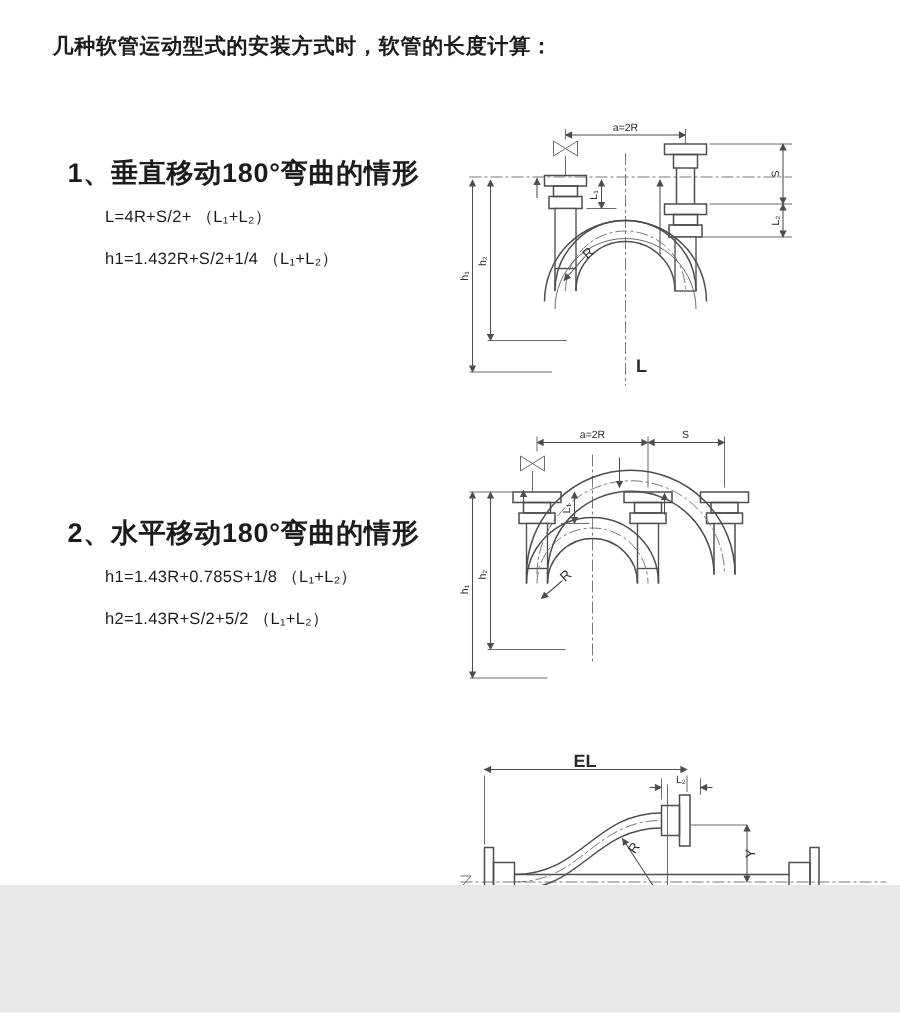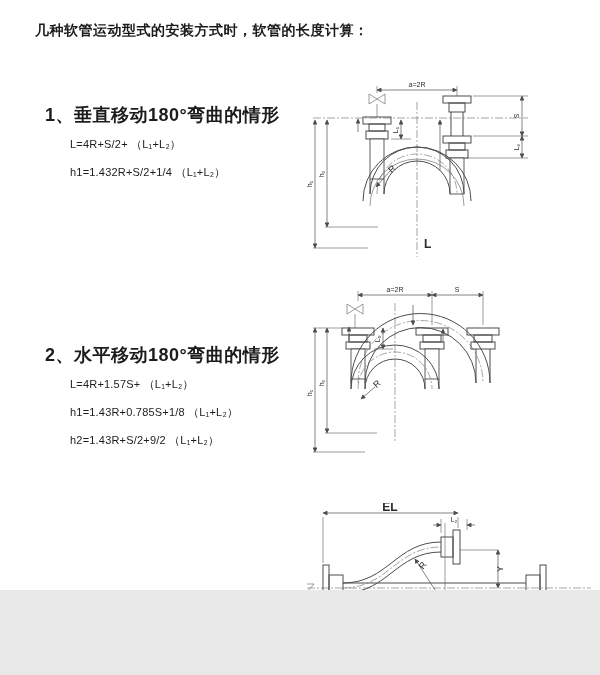--- a/index.html
+++ b/index.html
@@ -141,23 +141,22 @@
     <g>
       <line class="dm" x1="84" y1="95" x2="70" y2="111" marker-end="url(#ar1)"></line>
       <text x="88" y="95" font-size="9" transform="rotate(-42 88 95)" text-anchor="middle">R</text>
     </g>
 
     <text class="tb" x="118" y="172">L</text>
   </svg>
 
   <div class="sec sec2">
     <h2>2、水平移动180°弯曲的情形</h2>
-    <p class="f">L=4R+1.57S+ （L₁+L₂）</p>
     <p class="f">h1=1.43R+0.785S+1/8 （L₁+L₂）</p>
-    <p class="f">h2=1.43R+S/2+9/2 （L₁+L₂）</p>
+    <p class="f">h2=1.43R+S/2+5/2 （L₁+L₂）</p>
   </div>
 
   <svg class="dwg d2" width="260" height="172" viewBox="0 0 260 172">
     <defs>
       <marker id="ar2" viewBox="0 0 10 10" refX="9" refY="5" markerWidth="9" markerHeight="7" orient="auto-start-reverse">
         <path d="M0,0 L10,5 L0,10 z" fill="#4d4d4d"></path>
       </marker>
       <pattern id="hz2" width="4" height="4" patternUnits="userSpaceOnUse">
         <path d="M0,4 L4,0 M0,0 L4,4" stroke="#8a8a8a" stroke-width="0.5"></path>
       </pattern>

